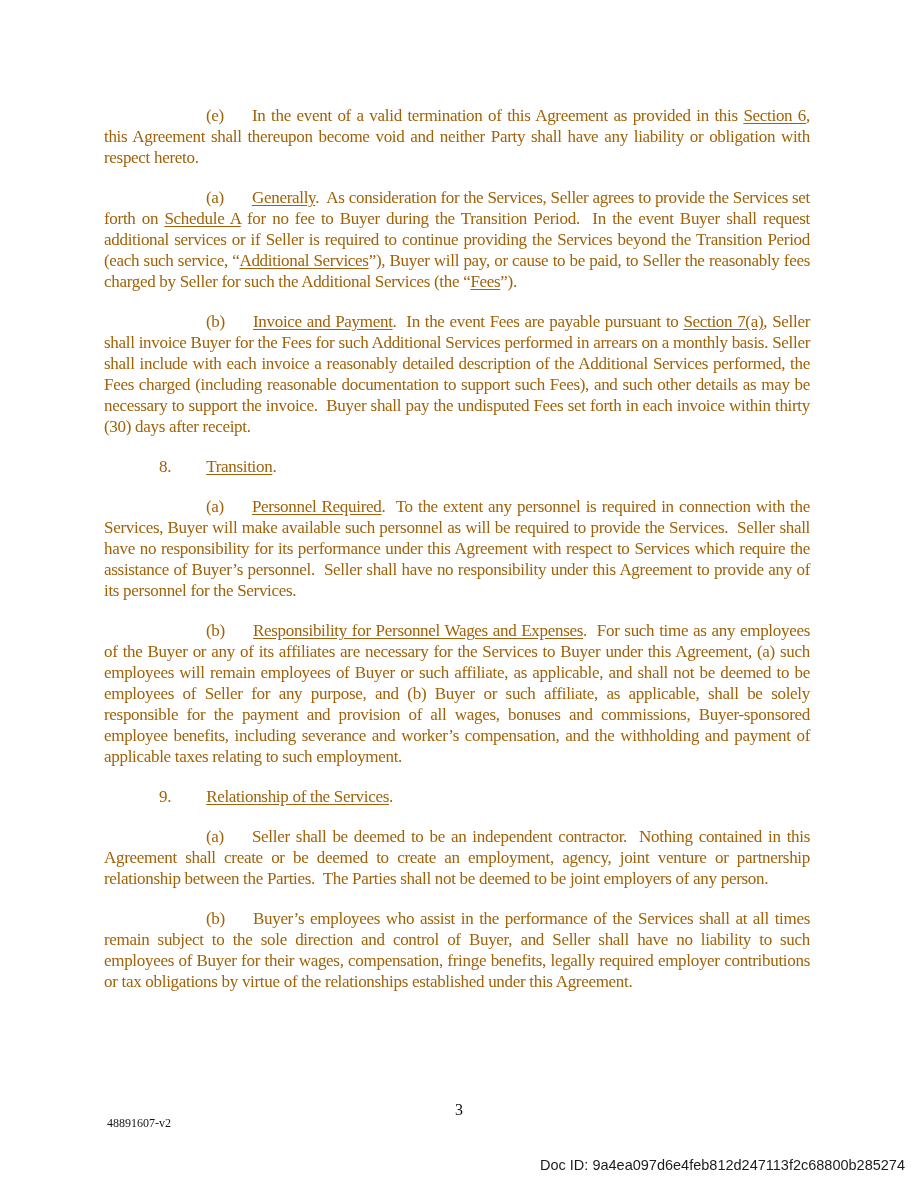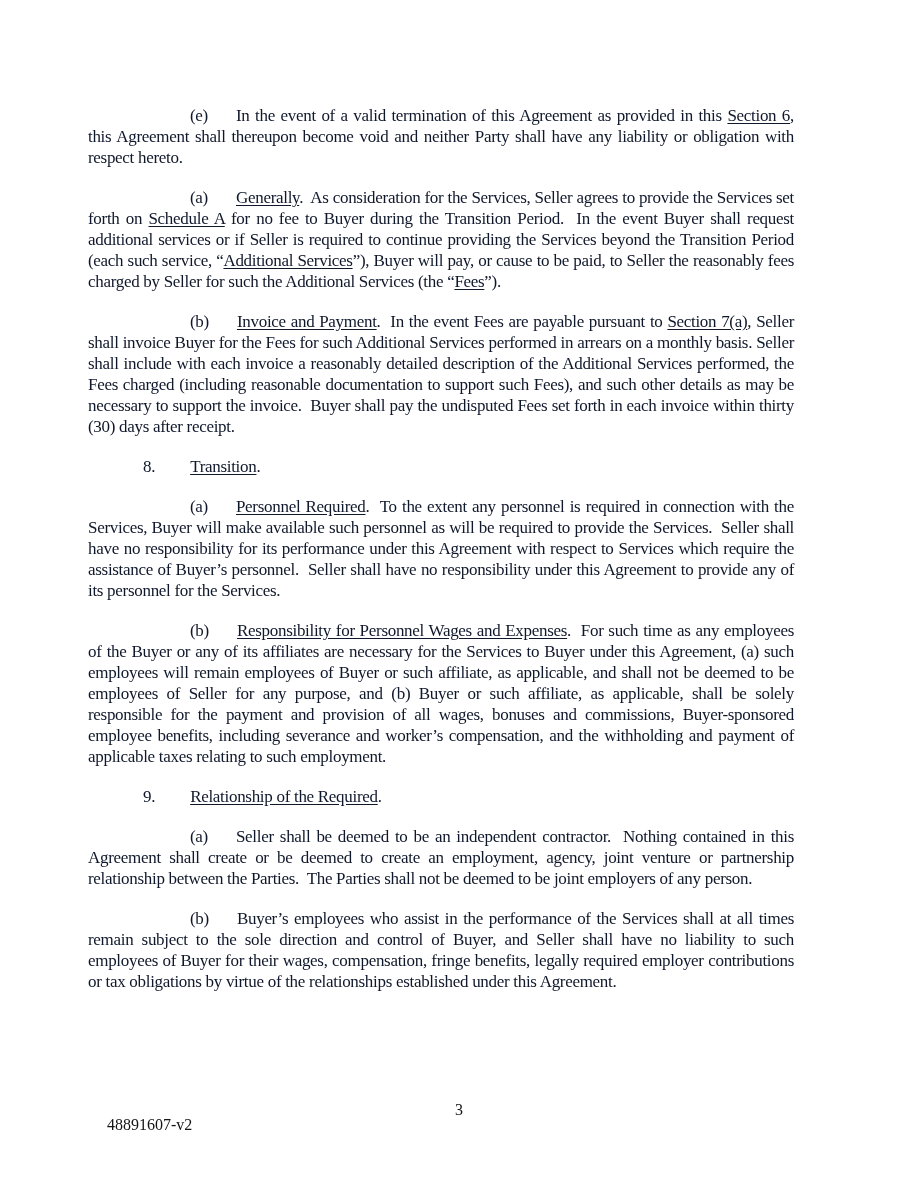--- a/index.html
+++ b/index.html
@@ -7,58 +7,59 @@
     width: 918px; height: 1188px;
     background: #ffffff;
     position: relative;
     overflow: hidden;
     font-family: "Liberation Serif", serif;
     color: #141414;
   }
   .page { position: absolute; inset: 0; background: #ffffff; }
   .doc-body {
     position: absolute;
-    left: 88px; top: 105px; width: 706px;
+    left: 104px; top: 105px; width: 706px;
     font-size: 17px;
     line-height: 21px;
     letter-spacing: -0.3px;
     text-align: justify;
-    color: #0f172a;
+    color: #a16207;
   }
   .doc-body p { margin: 0 0 19px 0; }
   p.body-para { text-indent: 102px; }
   p.heading   { text-indent: 55px; }
   .tab { display: inline-block; }
   .ptab { width: 28px; }
   .htab { width: 35px; }
   .u { text-decoration: underline; text-underline-offset: 2px; }
   .footer-page {
     position: absolute; top: 1101px; left: 0; width: 918px;
     text-align: center; font-size: 16px; color: #141414;
   }
   .footer-docnum {
     position: absolute; top: 1116px; left: 107px;
-    font-size: 16px; color: #141414;
+    font-size: 12px; color: #141414;
   }
   .footer-docid {
     position: absolute; top: 1157px; right: 13px;
     font-family: "Liberation Sans", sans-serif;
     font-size: 14.5px; color: #1c1c1c;
   }
 </style>
 </head>
 <body>
 
 <div class="page">
   <main class="doc-body">
       <p class="body-para"><span>(e)</span><span class="tab ptab"></span><span>In the event of a valid termination of this Agreement as provided in this </span><span class="u">Section 6</span><span>, this Agreement shall thereupon become void and neither Party shall have any liability or obligation with respect hereto.</span></p>
       <p class="body-para"><span>(a)</span><span class="tab ptab"></span><span class="u">Generally</span><span>.&nbsp; As consideration for the Services, Seller agrees to provide the Services set forth on </span><span class="u">Schedule A</span><span> for no fee to Buyer during the Transition Period.&nbsp; In the event Buyer shall request additional services or if Seller is required to continue providing the Services beyond the Transition Period (each such service, “</span><span class="u">Additional Services</span><span>”), Buyer will pay, or cause to be paid, to Seller the reasonably fees charged by Seller for such the Additional Services (the “</span><span class="u">Fees</span><span>”).</span></p>
       <p class="body-para"><span>(b)</span><span class="tab ptab"></span><span class="u">Invoice and Payment</span><span>.&nbsp; In the event Fees are payable pursuant to </span><span class="u">Section 7(a)</span><span>, Seller shall invoice Buyer for the Fees for such Additional Services performed in arrears on a monthly basis. Seller shall include with each invoice a reasonably detailed description of the Additional Services performed, the Fees charged (including reasonable documentation to support such Fees), and such other details as may be necessary to support the invoice.&nbsp; Buyer shall pay the undisputed Fees set forth in each invoice within thirty (30) days after receipt.</span></p>
       <p class="heading"><span>8.</span><span class="tab htab"></span><span class="u">Transition</span><span>.</span></p>
       <p class="body-para"><span>(a)</span><span class="tab ptab"></span><span class="u">Personnel Required</span><span>.&nbsp; To the extent any personnel is required in connection with the Services, Buyer will make available such personnel as will be required to provide the Services.&nbsp; Seller shall have no responsibility for its performance under this Agreement with respect to Services which require the assistance of Buyer’s personnel.&nbsp; Seller shall have no responsibility under this Agreement to provide any of its personnel for the Services.</span></p>
       <p class="body-para"><span>(b)</span><span class="tab ptab"></span><span class="u">Responsibility for Personnel Wages and Expenses</span><span>.&nbsp; For such time as any employees of the Buyer or any of its affiliates are necessary for the Services to Buyer under this Agreement, (a) such employees will remain employees of Buyer or such affiliate, as applicable, and shall not be deemed to be employees of Seller for any purpose, and (b) Buyer or such affiliate, as applicable, shall be solely responsible for the payment and provision of all wages, bonuses and commissions, Buyer-sponsored employee benefits, including severance and worker’s compensation, and the withholding and payment of applicable taxes relating to such employment.</span></p>
-      <p class="heading"><span>9.</span><span class="tab htab"></span><span class="u">Relationship of the Required</span><span>.</span></p>
+      <p class="heading"><span>9.</span><span class="tab htab"></span><span class="u">Relationship of the Services</span><span>.</span></p>
       <p class="body-para"><span>(a)</span><span class="tab ptab"></span><span>Seller shall be deemed to be an independent contractor.&nbsp; Nothing contained in this Agreement shall create or be deemed to create an employment, agency, joint venture or partnership relationship between the Parties.&nbsp; The Parties shall not be deemed to be joint employers of any person.</span></p>
       <p class="body-para"><span>(b)</span><span class="tab ptab"></span><span>Buyer’s employees who assist in the performance of the Services shall at all times remain subject to the sole direction and control of Buyer, and Seller shall have no liability to such employees of Buyer for their wages, compensation, fringe benefits, legally required employer contributions or tax obligations by virtue of the relationships established under this Agreement.</span></p>
     </main>
   <div class="footer-page">3</div>
   <div class="footer-docnum">48891607-v2</div>
+  <div class="footer-docid">Doc ID: 9a4ea097d6e4feb812d247113f2c68800b285274</div>
 </div>
 
 </body></html>

